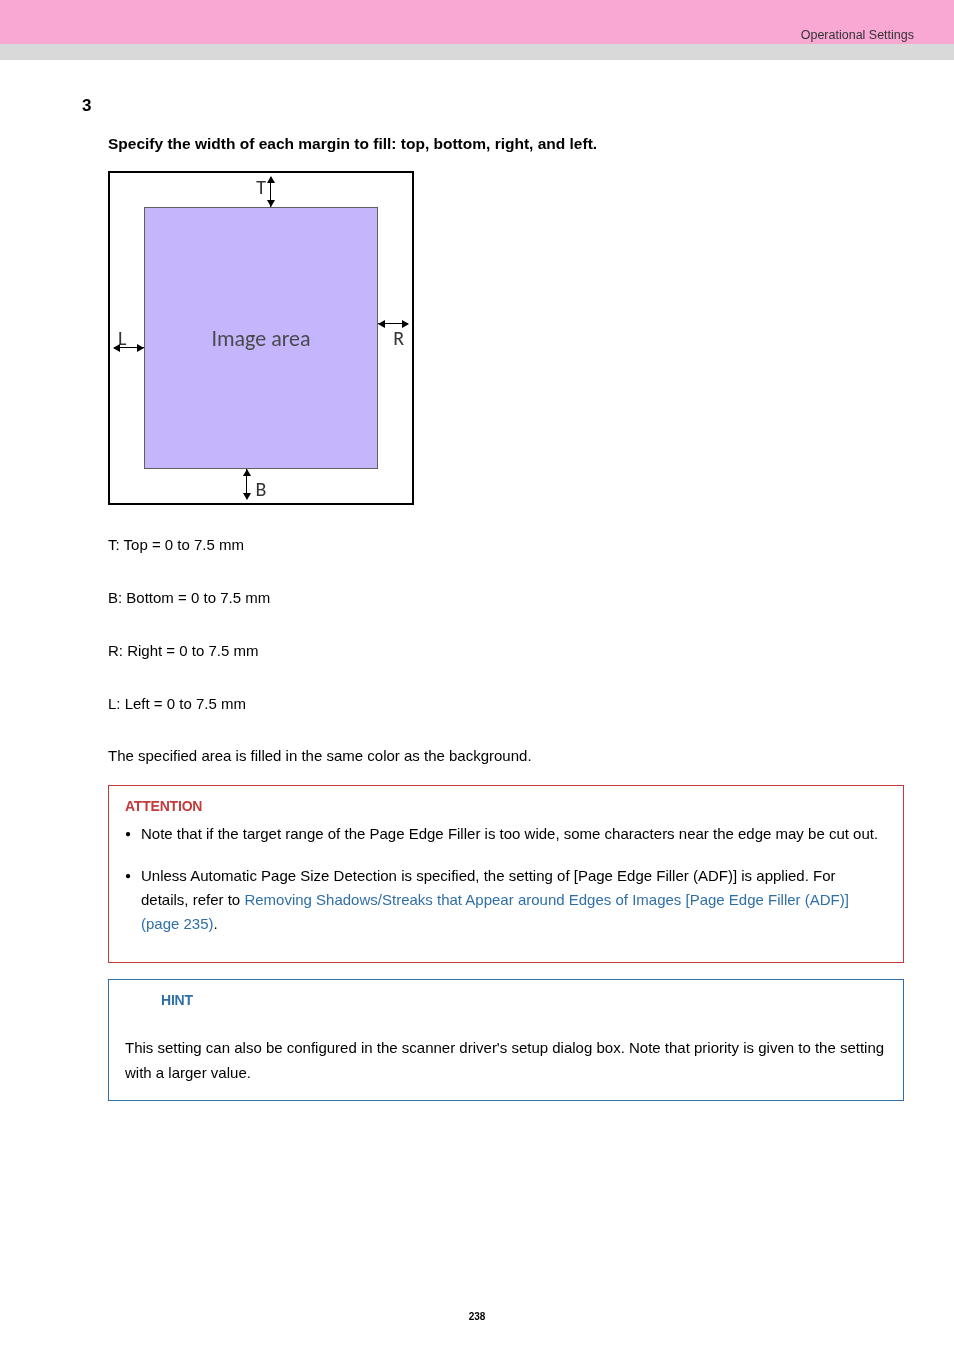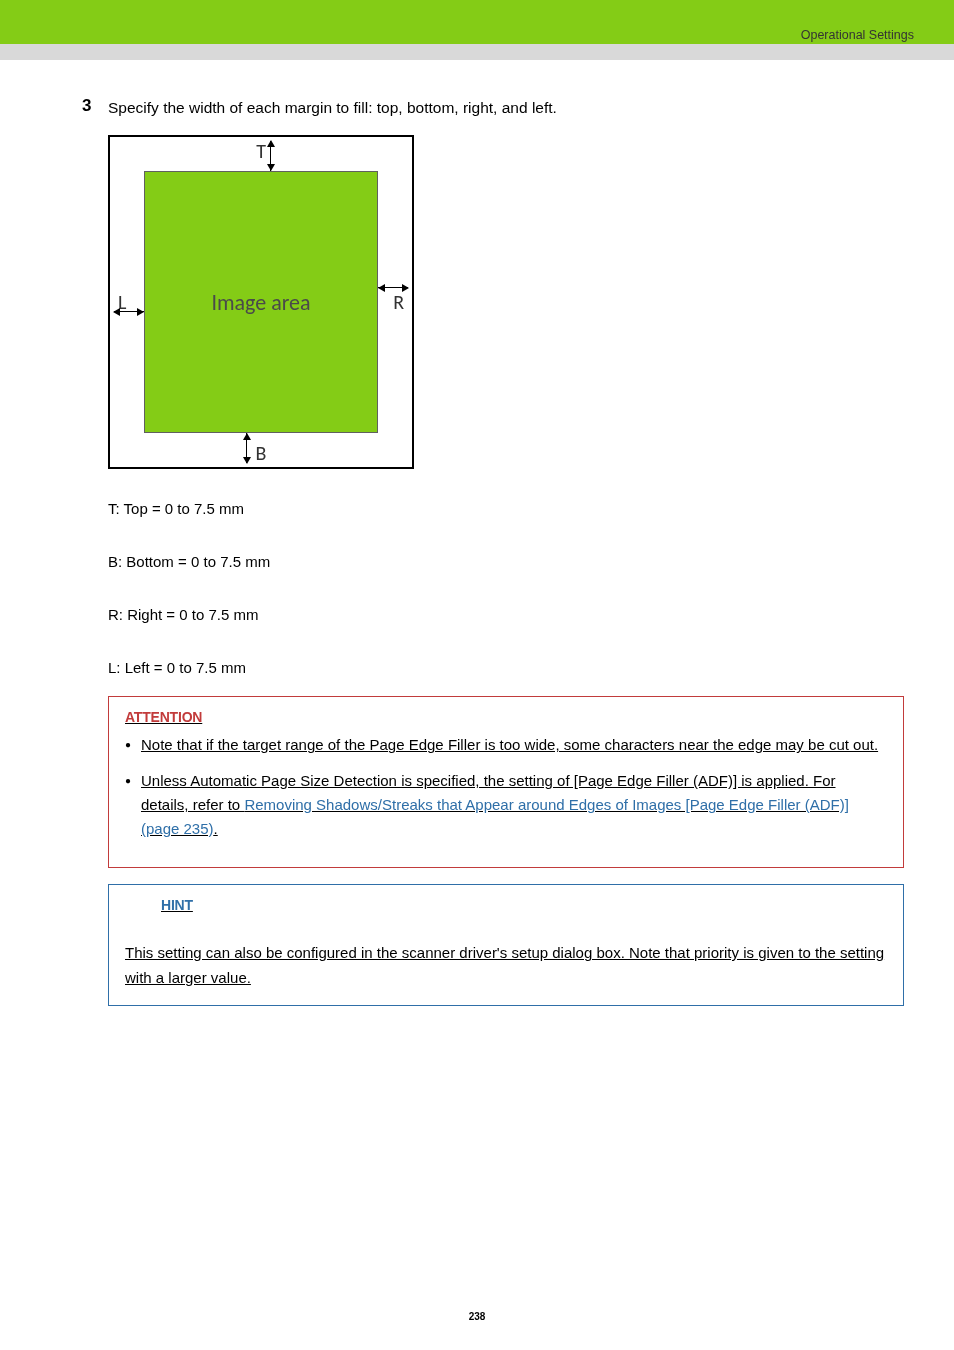--- a/index.html
+++ b/index.html
@@ -1,26 +1,26 @@
 <!DOCTYPE html>
 <html><head>
 <meta charset="utf-8">
 <style>
   * { margin: 0; padding: 0; box-sizing: border-box; }
   html, body { width: 954px; height: 1350px; font-family: "Segoe UI", Arial, sans-serif; color: #000; }
   .page { width: 954px; height: 1350px; background: #d9d9d9; position: relative; }
-  .header-band { position: absolute; top: 0; left: 0; right: 0; height: 44px; background: #84cc16; }
+  .header-band { position: absolute; top: 0; left: 0; right: 0; height: 44px; background: #f9a8d4; }
   .header-text { position: absolute; top: 28px; right: 40px; font-size: 12.5px; color: #333; }
   .content { position: absolute; top: 60px; left: 0; right: 0; bottom: 0; background: #fff; padding: 36px 50px 0 50px; }
   .step-row { display: flex; align-items: flex-start; margin-bottom: 16px; }
   .step-num { font-weight: 700; font-size: 17px; width: 58px; padding-left: 32px; flex: 0 0 58px; }
-  .step-text { font-weight: 400; font-size: 15.5px; line-height: 1.5; }
+  .step-text { font-weight: 700; font-size: 15.5px; line-height: 1.5; margin-top: 36px; }
   .indent { margin-left: 58px; }
   .diagram { width: 306px; height: 334px; border: 2px solid #000; position: relative; background: #fff; margin-bottom: 14px; }
-  .inner-box { position: absolute; left: 34px; top: 34px; right: 34px; bottom: 34px; background: #84cc16; border: 1.5px solid #606060; }
+  .inner-box { position: absolute; left: 34px; top: 34px; right: 34px; bottom: 34px; background: #c4b5fd; border: 1.5px solid #606060; }
   .inner-label { position: absolute; left: 50%; top: 50%; transform: translate(-50%, -50%); color: #4a4a4a; font-family: Calibri, Arial, sans-serif; font-size: 22px; }
   .lab { font-family: Calibri, Arial, sans-serif; position: absolute; font-size: 20px; color: #333; }
   .labT { left: 50%; top: 2px; transform: translateX(-50%); }
   .labB { left: 50%; bottom: 2px; transform: translateX(-50%); }
   .labL { left: 8px; top: 50%; transform: translateY(-50%); }
   .labR { right: 8px; top: 50%; transform: translateY(-50%); }
   .arrow { position: absolute; background: #000; }
   .arrowTv { left: 49%; top: 4px; width: 1.5px; height: 30px; margin-left: 12px; }
   .arrowBv { left: 49%; bottom: 4px; width: 1.5px; height: 30px; margin-left: -12px; }
   .arrowLh { top: 49%; left: 4px; height: 1.5px; width: 30px; margin-top: 12px; }
@@ -28,28 +28,28 @@
   .tri { width:0; height:0; position:absolute; }
   .triT1 { border-left:4px solid transparent; border-right:4px solid transparent; border-bottom:7px solid #000; left:49%; top:3px; margin-left:9px; }
   .triT2 { border-left:4px solid transparent; border-right:4px solid transparent; border-top:7px solid #000; left:49%; top:27px; margin-left:9px; }
   .triB1 { border-left:4px solid transparent; border-right:4px solid transparent; border-bottom:7px solid #000; left:49%; bottom:27px; margin-left:-15px; }
   .triB2 { border-left:4px solid transparent; border-right:4px solid transparent; border-top:7px solid #000; left:49%; bottom:3px; margin-left:-15px; }
   .triL1 { border-top:4px solid transparent; border-bottom:4px solid transparent; border-right:7px solid #000; top:49%; left:3px; margin-top:9px; }
   .triL2 { border-top:4px solid transparent; border-bottom:4px solid transparent; border-left:7px solid #000; top:49%; left:27px; margin-top:9px; }
   .triR1 { border-top:4px solid transparent; border-bottom:4px solid transparent; border-right:7px solid #000; top:49%; right:27px; margin-top:-15px; }
   .triR2 { border-top:4px solid transparent; border-bottom:4px solid transparent; border-left:7px solid #000; top:49%; right:3px; margin-top:-15px; }
   .para { font-size: 15px; line-height: 1.65; margin-top: 28px; }
-  .callout { border: 1.5px solid; padding: 12px 16px 14px 16px; margin-top: 16px; text-decoration: underline; }
+  .callout { border: 1.5px solid; padding: 12px 16px 14px 16px; margin-top: 16px; }
   .callout.attention { border-color: #c23b3b; }
   .callout.hint { border-color: #2f6fa8; }
   .callout-title { font-weight: 700; font-size: 14px; margin-bottom: 8px; letter-spacing: -0.2px; }
   .attention .callout-title { color: #c23b3b; }
   .hint .callout-title { color: #2f6fa8; padding-left: 36px; }
   .bullets { list-style: none; }
-  .bullets li { position: relative; padding-left: 16px; font-size: 15px; line-height: 1.6; margin-bottom: 12px; }
+  .bullets li { position: relative; padding-left: 16px; font-size: 15px; line-height: 1.6; margin-bottom: 18px; }
   .bullets li:last-child { margin-bottom: 12px; }
   .bullets li::before { content: "●"; position: absolute; left: 0; top: 0; font-size: 10px; line-height: 24px; }
   a.link { color: #2f6fa8; text-decoration: none; }
   .pg-num { position: absolute; bottom: 28px; left: 50%; transform: translateX(-50%); font-size: 10px; font-weight: 700; }
 </style>
 </head>
 <body>
 
 <div class="page">
   <div class="header-band">
@@ -83,20 +83,21 @@
         <div class="tri triL2"></div>
         <div class="arrow arrowRh"></div>
         <div class="tri triR1"></div>
         <div class="tri triR2"></div>
       </div>
 
       <div class="para">T: Top = 0 to 7.5 mm</div>
       <div class="para">B: Bottom = 0 to 7.5 mm</div>
       <div class="para">R: Right = 0 to 7.5 mm</div>
       <div class="para">L: Left = 0 to 7.5 mm</div>
+      <div class="para">The specified area is filled in the same color as the background.</div>
 
       <div class="callout attention">
         <div class="callout-title">ATTENTION</div>
         <ul class="bullets">
           <li>Note that if the target range of the Page Edge Filler is too wide, some characters near the edge may be cut out.</li>
           <li><span>Unless Automatic Page Size Detection is specified, the setting of [Page Edge Filler (ADF)] is applied. For details, refer to </span><a href="#" class="link">Removing Shadows/Streaks that Appear around Edges of Images [Page Edge Filler (ADF)] (page 235)</a><span>.</span></li>
         </ul>
       </div>
 
       <div class="callout hint">

